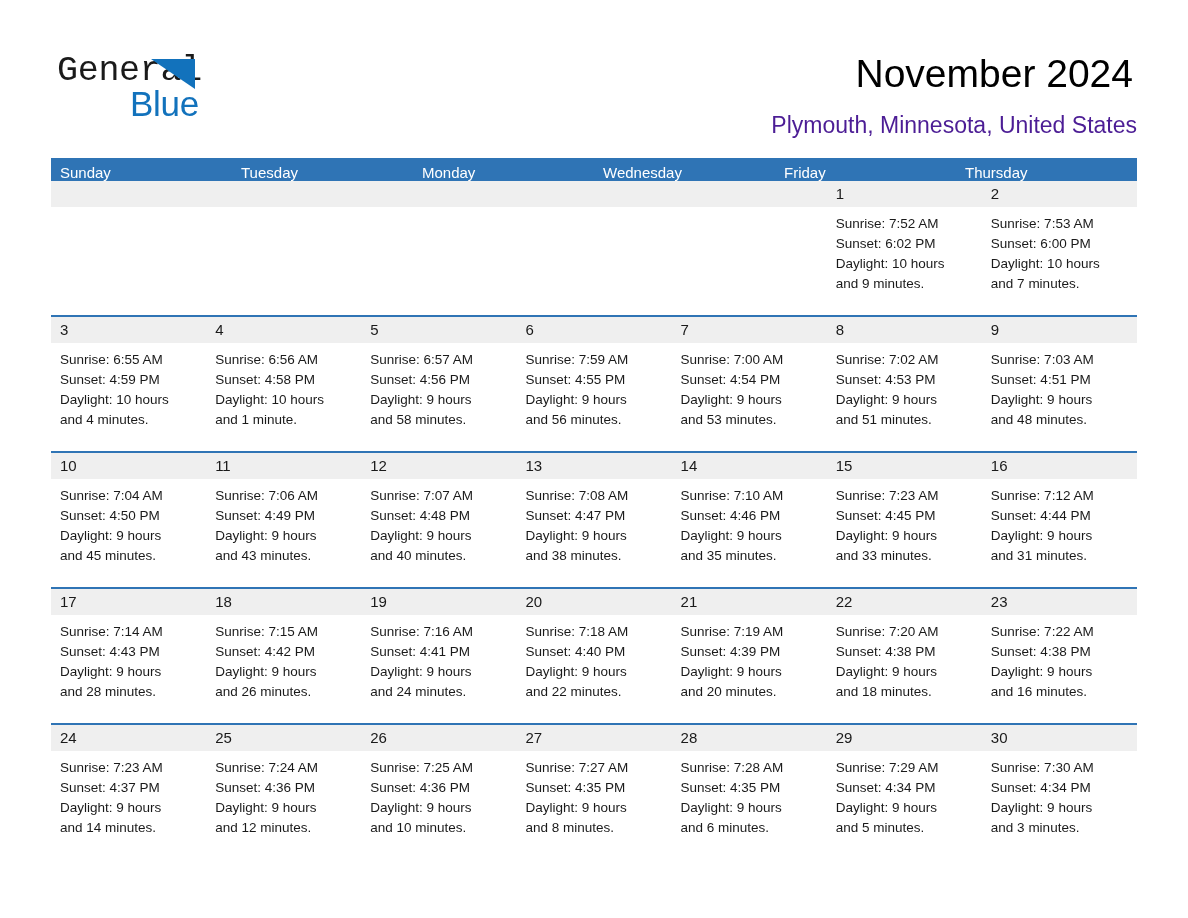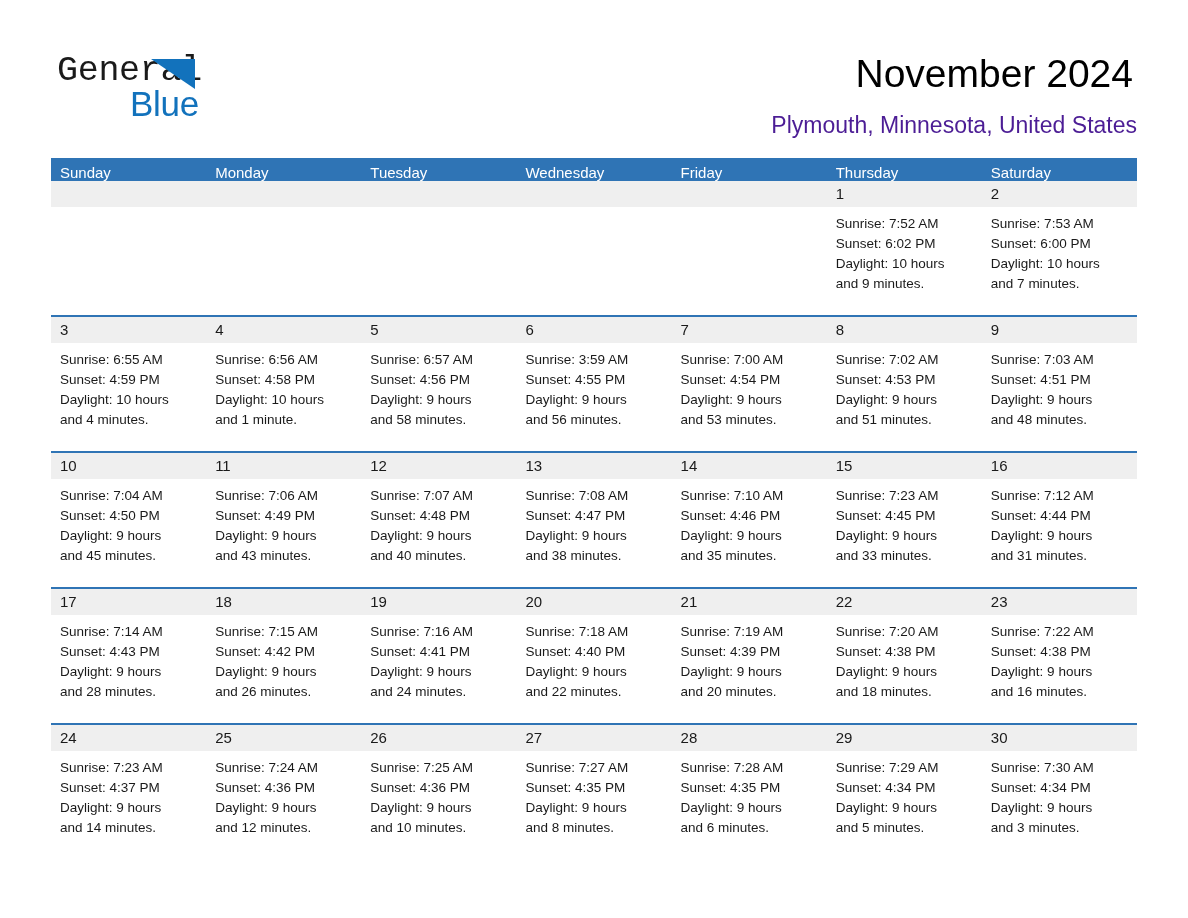--- a/index.html
+++ b/index.html
@@ -165,26 +165,25 @@
     <div class="title-block">
       <h1 class="month-title">November 2024</h1>
       <h2 class="location-title">Plymouth, Minnesota, United States</h2>
     </div>
 
   </div>
 
   <div class="calendar">
     <div class="weekdays">
         <div class="weekday">Sunday</div>
+        <div class="weekday">Tuesday</div>
         <div class="weekday">Monday</div>
-        <div class="weekday">Tuesday</div>
         <div class="weekday">Wednesday</div>
         <div class="weekday">Friday</div>
         <div class="weekday">Thursday</div>
-        <div class="weekday">Saturday</div>
       </div>
     <div class="weeks">
         <div class="week-row">
           <div class="day-cell empty">
             <div class="day-number"></div>
             <div class="day-lines"></div>
           </div>
           <div class="day-cell empty">
             <div class="day-number"></div>
             <div class="day-lines"></div>
@@ -244,21 +243,21 @@
             <div class="day-lines">
               <div class="day-line">Sunrise: 6:57 AM</div>
               <div class="day-line">Sunset: 4:56 PM</div>
               <div class="day-line">Daylight: 9 hours</div>
               <div class="day-line">and 58 minutes.</div>
             </div>
           </div>
           <div class="day-cell">
             <div class="day-number">6</div>
             <div class="day-lines">
-              <div class="day-line">Sunrise: 3:59 AM</div>
+              <div class="day-line">Sunrise: 7:59 AM</div>
               <div class="day-line">Sunset: 4:55 PM</div>
               <div class="day-line">Daylight: 9 hours</div>
               <div class="day-line">and 56 minutes.</div>
             </div>
           </div>
           <div class="day-cell">
             <div class="day-number">7</div>
             <div class="day-lines">
               <div class="day-line">Sunrise: 7:00 AM</div>
               <div class="day-line">Sunset: 4:54 PM</div>

